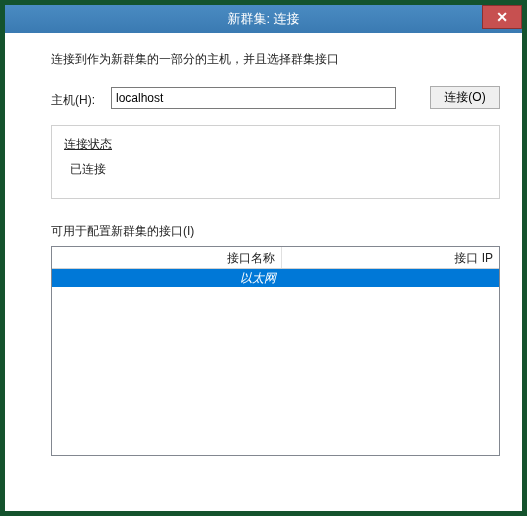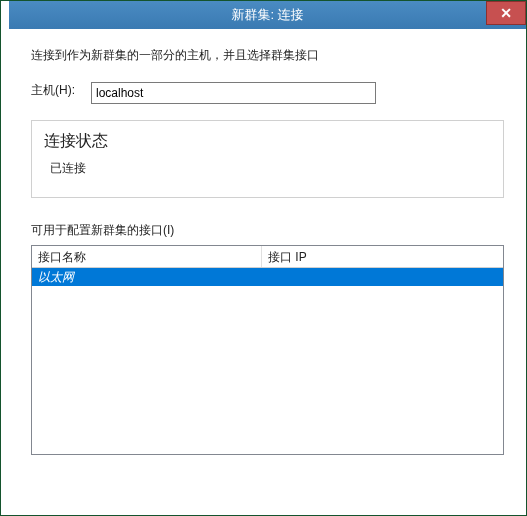--- a/index.html
+++ b/index.html
@@ -7,25 +7,24 @@
       font-family: "Microsoft YaHei", "Segoe UI", sans-serif;
       font-size: 12px;
       background: #fff;
       width: 527px;
       height: 516px;
       overflow: hidden;
     }
     .window {
       width: 527px;
       height: 516px;
-      border: 1px solid #14532d;
+      border: 5px solid #14532d;
       background: #fff;
       display: flex;
       flex-direction: column;
-      padding-left: 8px;
     }
     .titlebar {
       height: 28px;
       background: linear-gradient(to bottom, #4a8bc2, #3a7ab2);
       display: flex;
       align-items: center;
       justify-content: center;
       position: relative;
       color: #fff;
       font-size: 13px;
@@ -48,29 +47,30 @@
       font-weight: bold;
       border: 1px solid #8b3030;
       cursor: pointer;
     }
     .content {
       flex: 1;
       padding: 18px 22px 12px 22px;
       display: flex;
       flex-direction: column;
       background: #fff;
+      margin-left: 24px;
     }
     .instruction {
       color: #222;
       font-size: 12px;
       margin-bottom: 18px;
     }
     .host-row {
       display: flex;
-      align-items: flex-start;
+      align-items: flex-end;
       margin-bottom: 10px;
     }
     .host-label {
       width: 60px;
       color: #222;
       font-size: 12px;
     }
     .host-input {
       width: 285px;
       height: 22px;
@@ -91,39 +91,41 @@
     }
     .status-group {
       border: 1px solid #d0d0d0;
       padding: 10px 12px 20px 12px;
       margin-bottom: 24px;
       position: relative;
       margin-top: 6px;
     }
     .status-title {
       color: #222;
-      font-size: 16px;
+      font-size: 12px;
       margin-bottom: 8px;
+      text-decoration: underline;
     }
     .status-value {
       color: #222;
       font-size: 12px;
       padding-left: 6px;
     }
     .interface-label {
       color: #222;
       font-size: 12px;
       margin-bottom: 6px;
     }
     .listview {
       border: 1px solid #828790;
       height: 210px;
       background: #fff;
       display: flex;
       flex-direction: column;
+      text-align: right;
     }
     .lv-header {
       display: flex;
       height: 22px;
       background: #fff;
       border-bottom: 1px solid #d0d0d0;
     }
     .lv-header-cell {
       padding: 3px 6px;
       font-size: 12px;
@@ -184,20 +186,21 @@
       <span>✕</span>
     </div>
   </div>
 
   <div class="content">
     <div class="instruction">连接到作为新群集的一部分的主机，并且选择群集接口</div>
 
     <div class="host-row">
       <span class="host-label">主机(H):</span>
       <input type="text" class="host-input" value="localhost" style="">
+      <button class="connect-btn">连接(O)</button>
     </div>
 
     <div class="status-group">
       <div class="status-title">连接状态</div>
       <div class="status-value">已连接</div>
     </div>
 
     <div class="interface-label">可用于配置新群集的接口(I)</div>
 
     <div class="listview">

